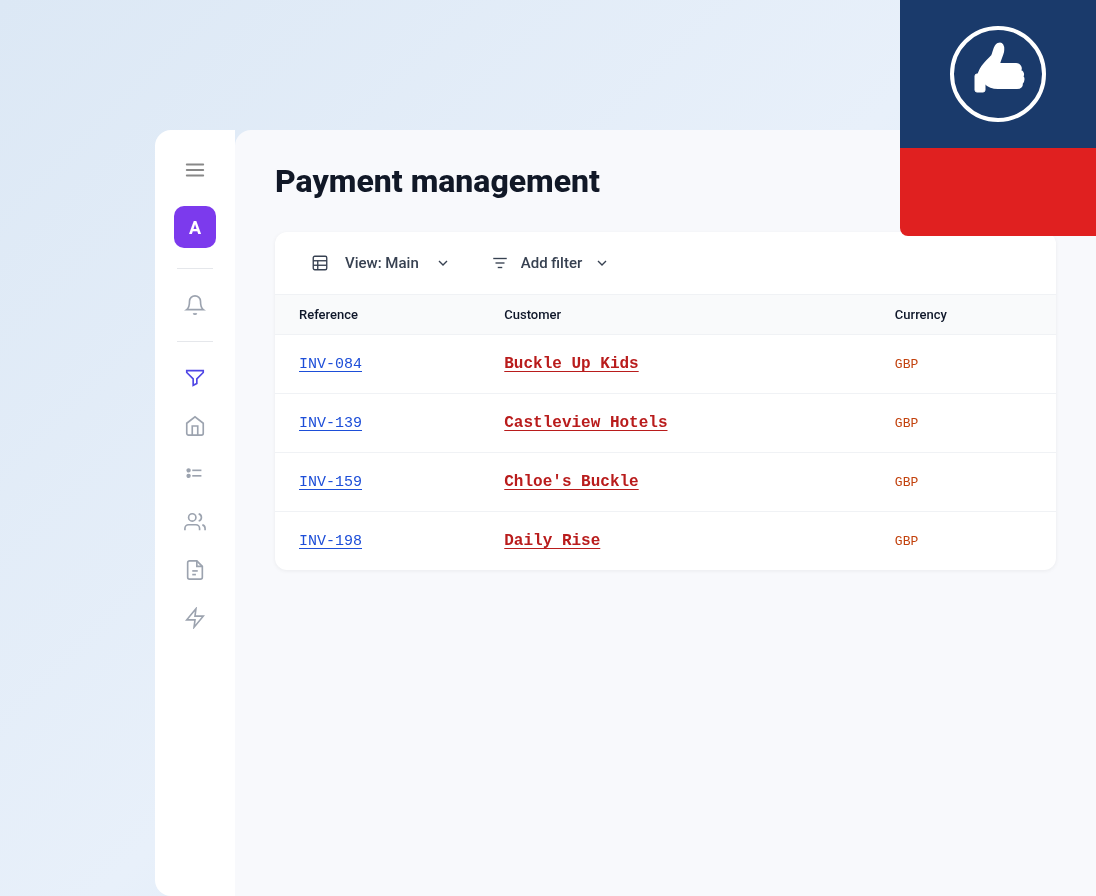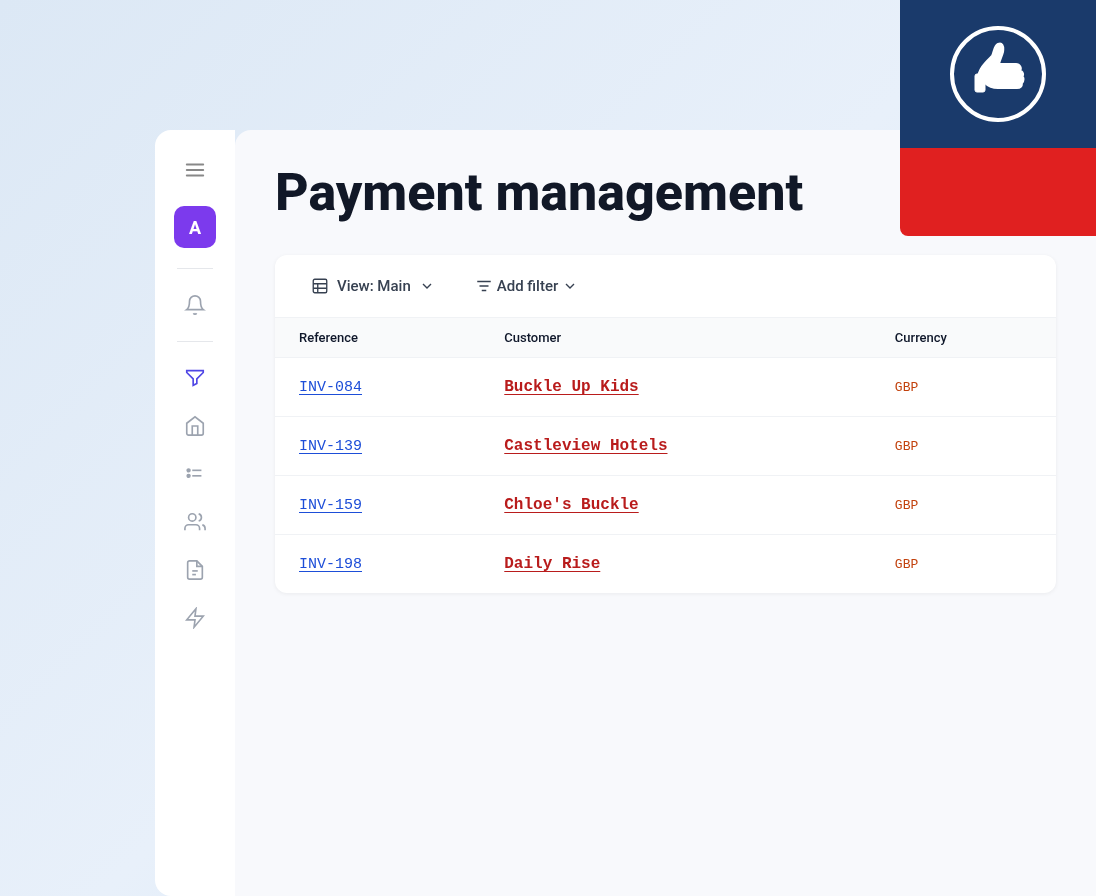--- a/index.html
+++ b/index.html
@@ -94,21 +94,21 @@
       left: 235px;
       top: 130px;
       right: 0;
       bottom: 0;
       background: #f8f9fc;
       border-radius: 16px 0 0 0;
       padding: 32px 40px;
     }
 
     .page-title {
-      font-size: 52px;
+      font-size: 32px;
       font-weight: 800;
       color: #111827;
       margin-bottom: 32px;
     }
 
     
     .table-container {
       background: #ffffff;
       border-radius: 12px;
       overflow: hidden;
@@ -119,33 +119,33 @@
       display: flex;
       align-items: center;
       gap: 16px;
       padding: 16px 24px;
       border-bottom: 1px solid #f0f2f5;
     }
 
     .view-selector {
       display: flex;
       align-items: center;
-      gap: 8px;
+      gap: 16px;
       cursor: pointer;
       color: #374151;
       font-size: 15px;
       font-weight: 500;
       padding: 6px 12px;
       border-radius: 8px;
     }
 
     .filter-btn {
       display: flex;
       align-items: center;
-      gap: 4px;
+      gap: 12px;
       cursor: pointer;
       color: #374151;
       font-size: 15px;
       font-weight: 500;
       padding: 6px 12px;
       border-radius: 8px;
     }
 
     .table {
       width: 100%;

